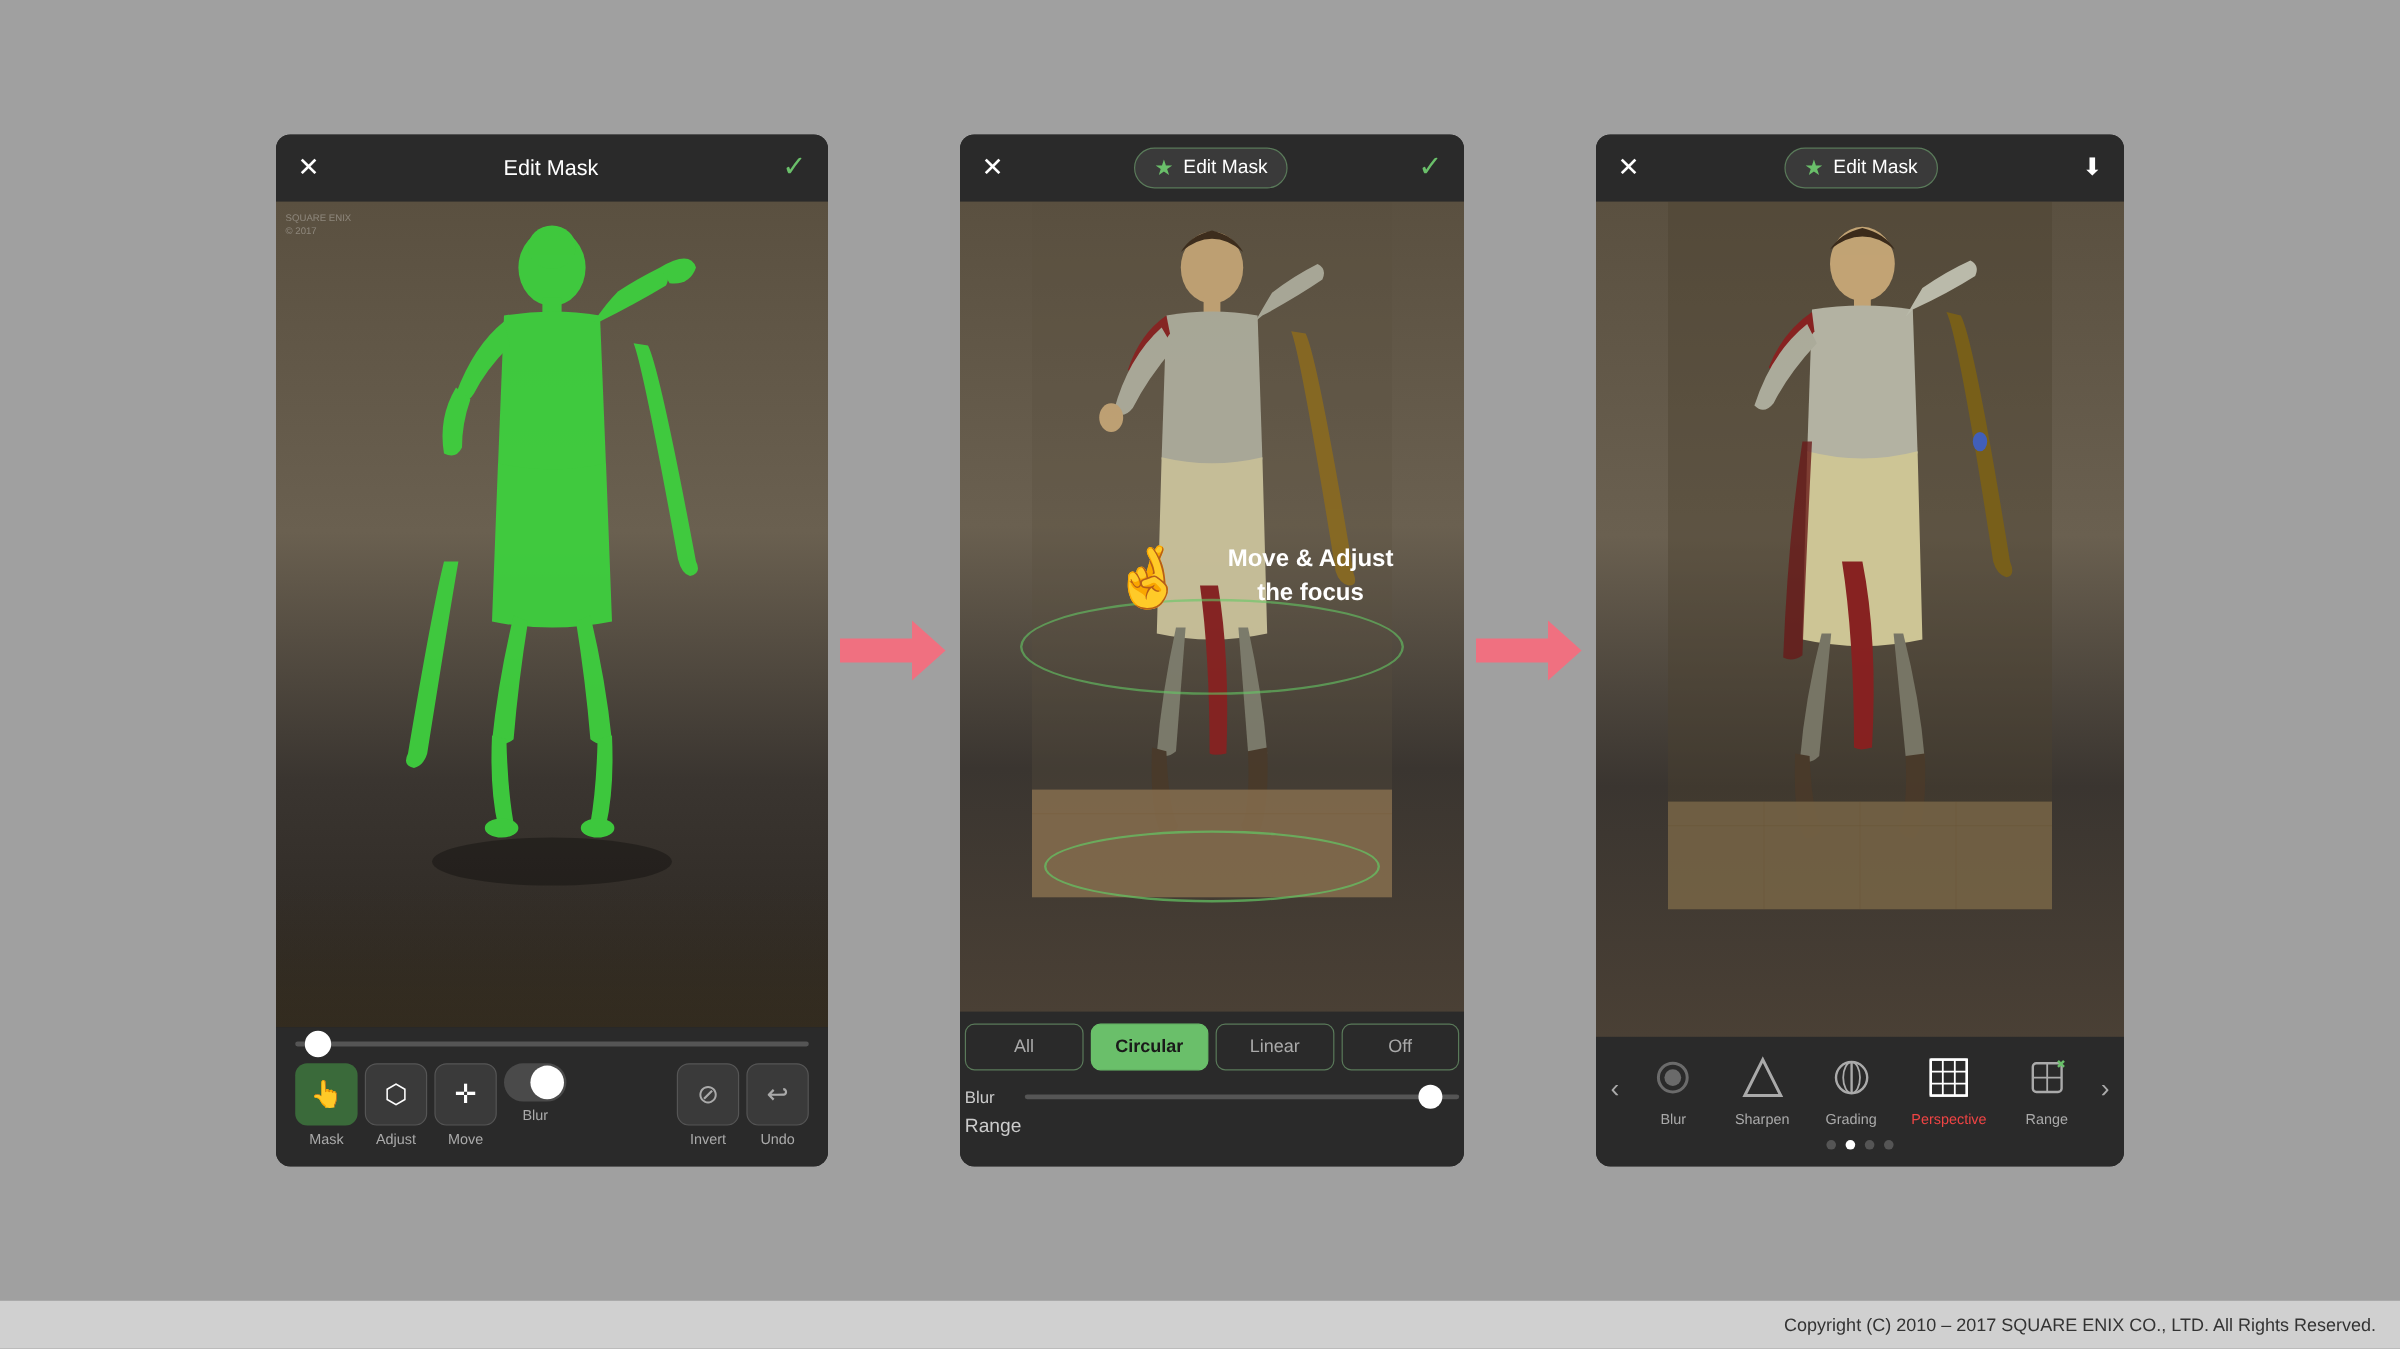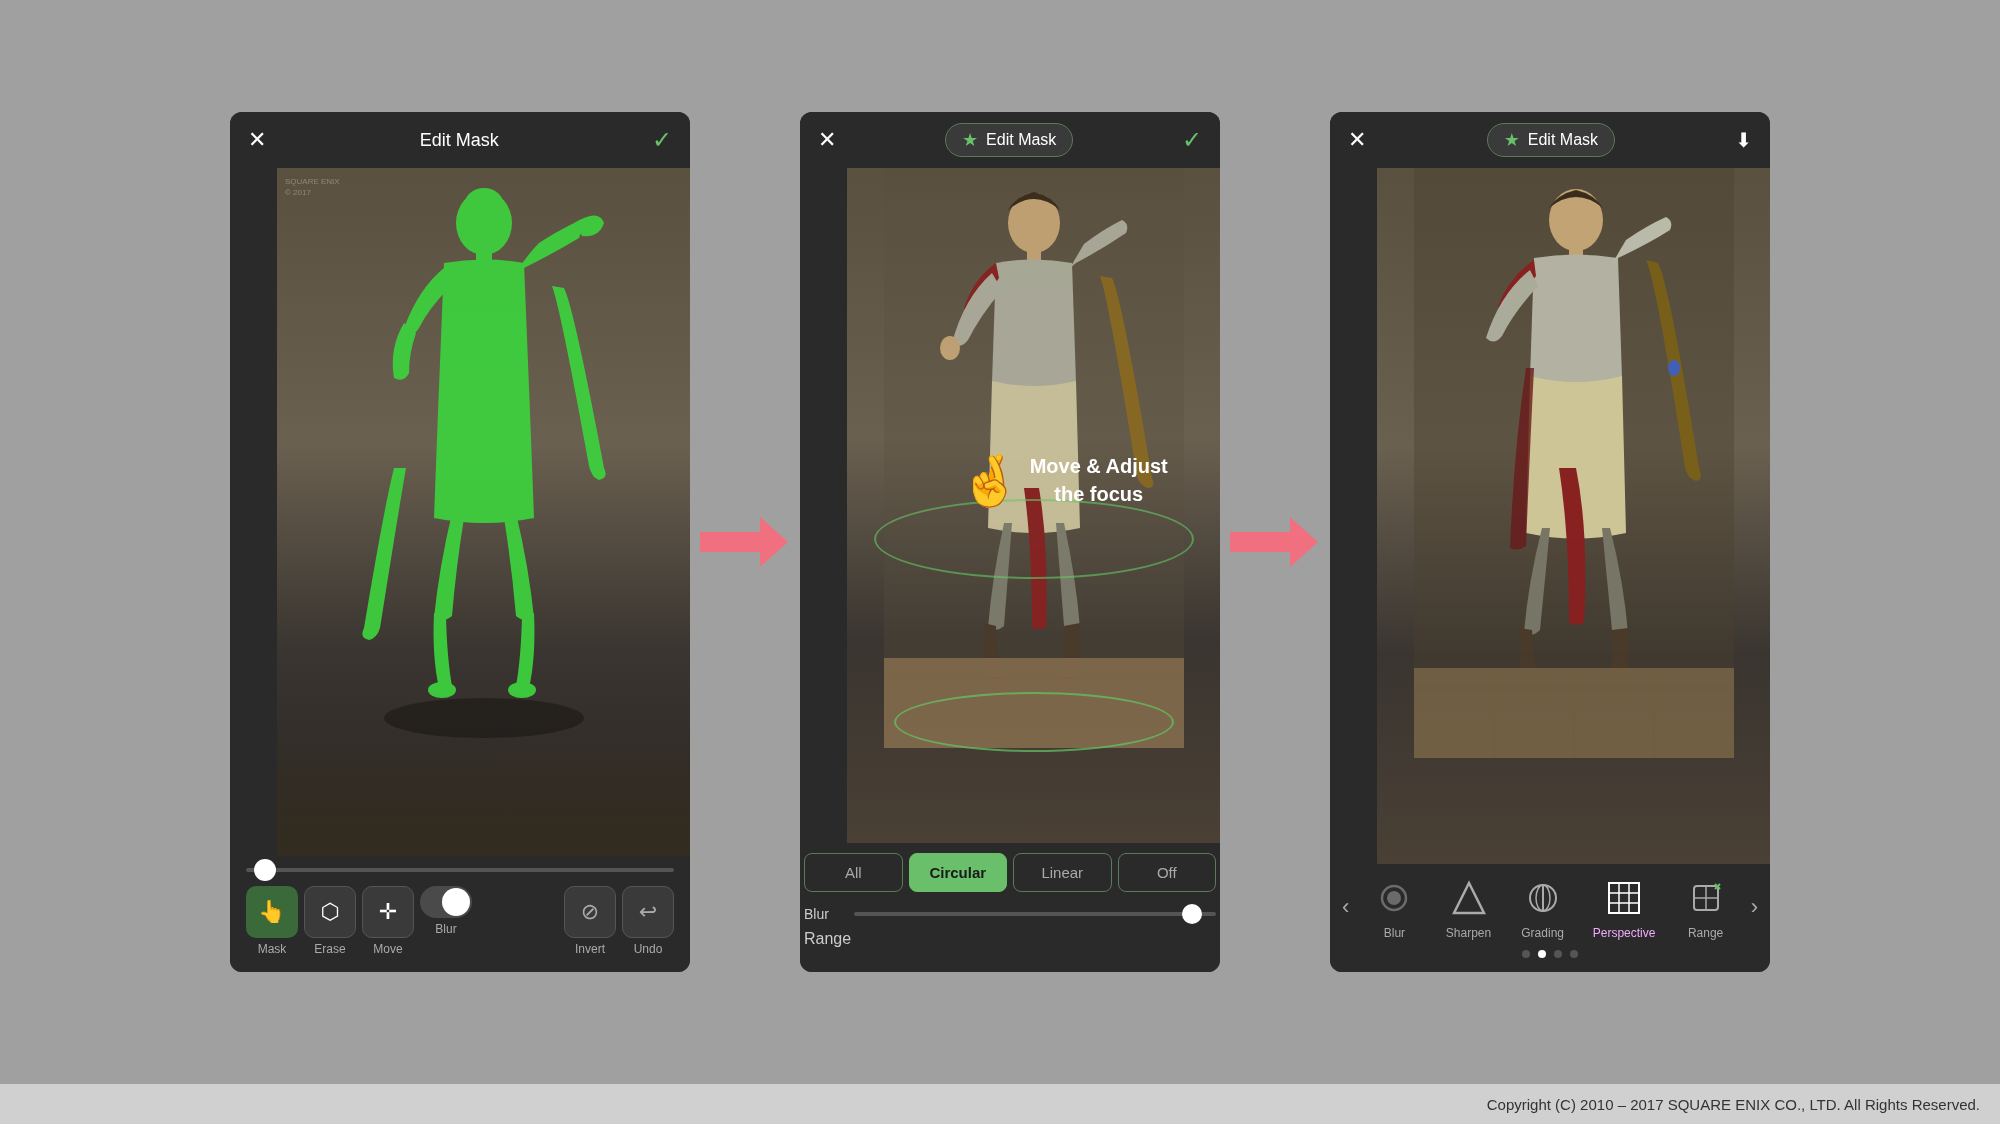--- a/index.html
+++ b/index.html
@@ -84,21 +84,20 @@
     .check-icon { color: #6abf6a; font-size: 24px; }
     .x-icon { color: #ffffff; font-size: 22px; }
     .download-icon { color: #ffffff; font-size: 20px; }
 
     
     .panel-image {
       flex: 1;
       background: #3a3a3a;
       position: relative;
       overflow: hidden;
-      margin-left: 47px;
     }
 
     
     .panel-image-1 {
       background: linear-gradient(180deg, #5a5040 0%, #6a6050 40%, #3a3530 70%, #2a2520 100%);
     }
 
     
     .panel-image-2 {
       background: linear-gradient(180deg, #5a5040 0%, #6a6050 40%, #3a3530 70%, #4a4035 100%);
@@ -307,21 +306,21 @@
       align-items: center;
       justify-content: center;
       font-size: 26px;
       color: #aaa;
     }
     .effect-icon.active { color: #ffffff; }
     .effect-label {
       color: #aaa;
       font-size: 12px;
     }
-    .effect-label.active { color: #f0abfc; }
+    .effect-label.active { color: #ef4444; }
     .dots-row {
       display: flex;
       justify-content: center;
       gap: 8px;
     }
     .dot {
       width: 8px;
       height: 8px;
       border-radius: 50%;
       background: #555;
@@ -489,21 +488,21 @@
         <div class="toolbar-buttons">
           <div class="tool-group">
 
             <div class="tool-btn">
               <div class="tool-icon">👆</div>
               <span class="tool-label">Mask</span>
             </div>
 
             <div class="tool-btn">
               <div class="tool-icon inactive">⬡</div>
-              <span class="tool-label">Erase</span>
+              <span class="tool-label">Adjust</span>
             </div>
 
             <div class="tool-btn">
               <div class="tool-icon inactive">✛</div>
               <span class="tool-label">Move</span>
             </div>
 
             <div class="tool-btn">
               <div class="toggle-icon">
                 <div class="toggle-thumb"></div>

